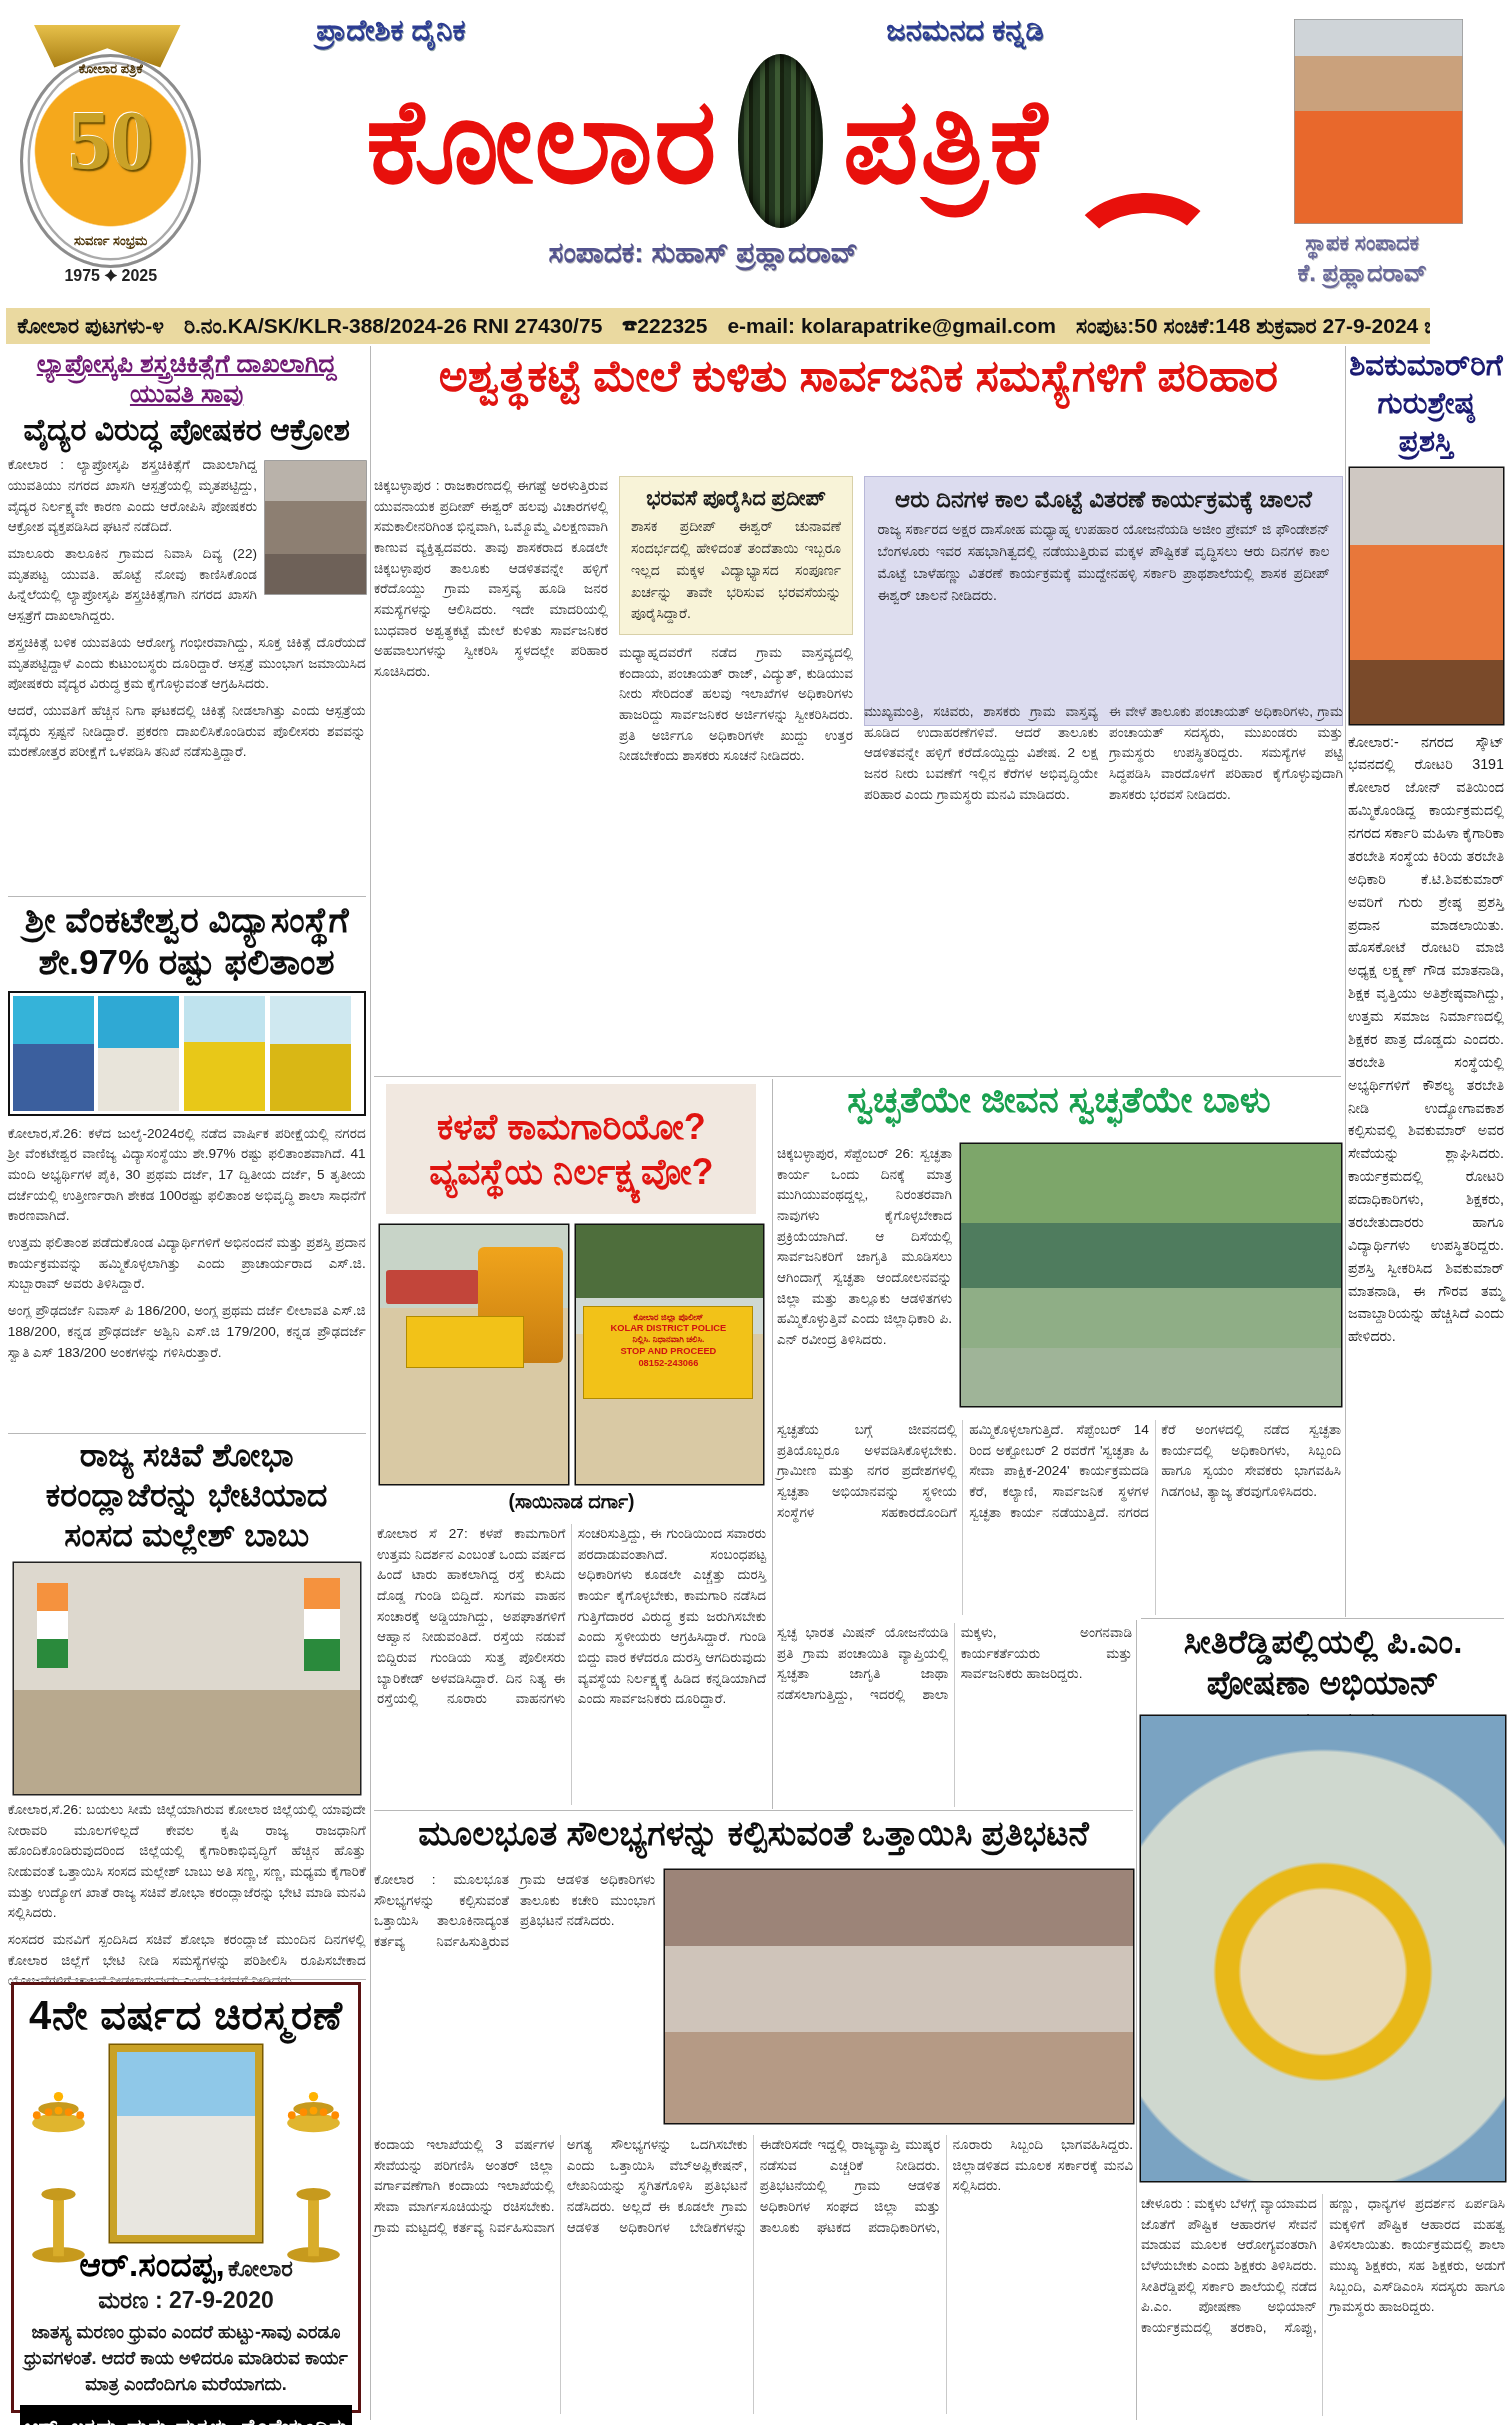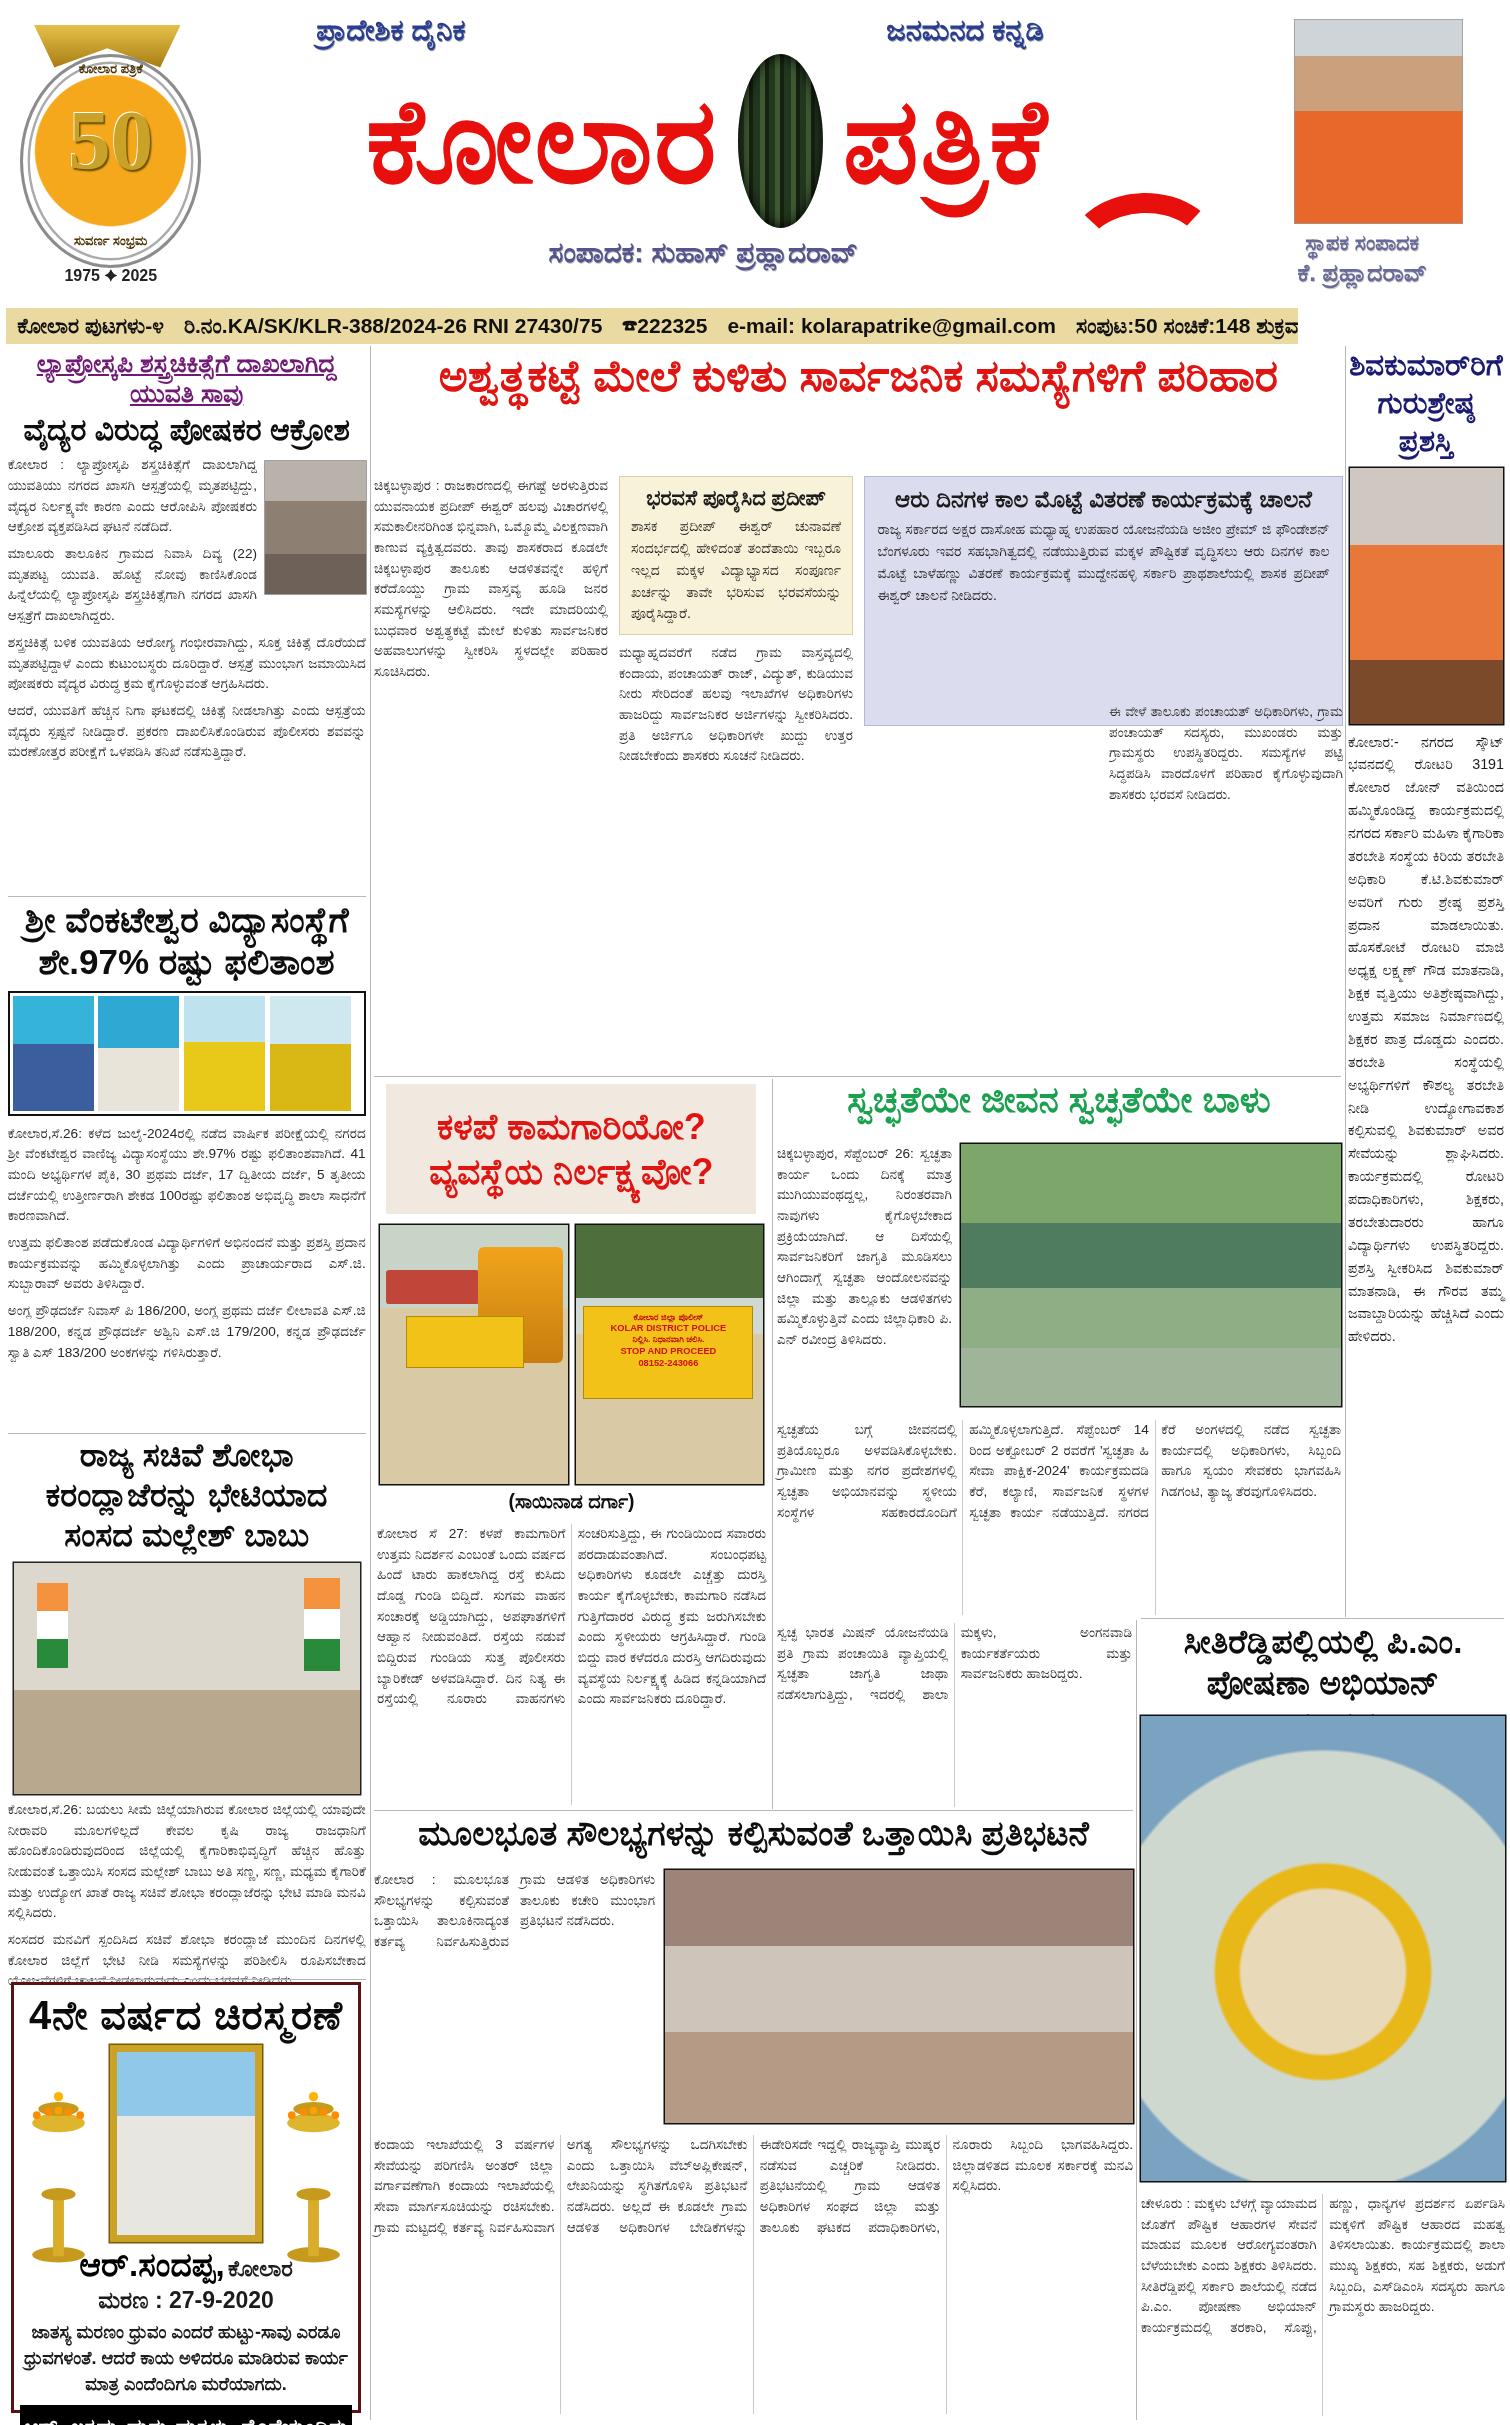--- a/index.html
+++ b/index.html
@@ -39,21 +39,21 @@
   #logo-ring-bottom{top:208px;}
   #logo-years{position:absolute;left:0;top:242px;width:100%;text-align:center;font-size:16px;font-weight:bold;color:#222;}
   
   #founder-photo{left:1288px;top:14px;width:169px;height:205px;
      background:linear-gradient(180deg,#cfd4d8 0 18%,#caa17c 18% 45%,#e8682c 45% 100%);
      box-shadow:inset 0 0 0 0.8px #999;}
   #founder-label{left:1209px;top:226px;width:294px;font-size:21px;font-weight:bold;color:#6a6a9a;text-shadow:0.8px 0.8px 0 #ccc;}
   #founder-name{left:1209px;top:254px;width:294px;font-size:24px;font-weight:bold;color:#6a6a9a;text-shadow:0.8px 0.8px 0 #ccc;}
 
   
-  #infobar{left:6.2px;top:308px;width:1292px;height:36px;background:#ead9a0;display:flex;align-items:center;
+  #infobar{left:6.2px;top:308px;width:1424px;height:36px;background:#ead9a0;display:flex;align-items:center;
      gap:20px;padding:0 11px;box-sizing:border-box;font-size:21px;font-weight:bold;color:#111;white-space:nowrap;overflow:hidden;}
 
   
   .hl-blue{font-size:25px;font-weight:bold;color:#701a75;line-height:1.18;text-decoration:underline;}
   .hl-black{font-weight:bold;color:#0e0e0e;}
   .hl-red{font-weight:bold;color:#e01410;}
   .hl-green{font-size:36px;font-weight:bold;color:#1aa04f;}
 
   
   #art-surgery{left:7.7px;top:349px;width:358px;height:546px;}
@@ -284,20 +284,21 @@
         <div id="box-pradeep">
           <div class="bt center">ಭರವಸೆ ಪೂರೈಸಿದ ಪ್ರದೀಪ್</div>
           <div class="boxbody just">ಶಾಸಕ ಪ್ರದೀಪ್ ಈಶ್ವರ್ ಚುನಾವಣೆ ಸಂದರ್ಭದಲ್ಲಿ ಹೇಳಿದಂತೆ ತಂದೆತಾಯಿ ಇಬ್ಬರೂ ಇಲ್ಲದ ಮಕ್ಕಳ ವಿದ್ಯಾಭ್ಯಾಸದ ಸಂಪೂರ್ಣ ಖರ್ಚನ್ನು ತಾವೇ ಭರಿಸುವ ಭರವಸೆಯನ್ನು ಪೂರೈಸಿದ್ದಾರೆ.</div>
         </div>
         <div class="kbody just">ಮಧ್ಯಾಹ್ನದವರೆಗೆ ನಡೆದ ಗ್ರಾಮ ವಾಸ್ತವ್ಯದಲ್ಲಿ ಕಂದಾಯ, ಪಂಚಾಯತ್ ರಾಜ್, ವಿದ್ಯುತ್, ಕುಡಿಯುವ ನೀರು ಸೇರಿದಂತೆ ಹಲವು ಇಲಾಖೆಗಳ ಅಧಿಕಾರಿಗಳು ಹಾಜರಿದ್ದು ಸಾರ್ವಜನಿಕರ ಅರ್ಜಿಗಳನ್ನು ಸ್ವೀಕರಿಸಿದರು. ಪ್ರತಿ ಅರ್ಜಿಗೂ ಅಧಿಕಾರಿಗಳೇ ಖುದ್ದು ಉತ್ತರ ನೀಡಬೇಕೆಂದು ಶಾಸಕರು ಸೂಚನೆ ನೀಡಿದರು.</div>
       </div>
       <div id="box-egg">
         <div class="bt center">ಆರು ದಿನಗಳ ಕಾಲ ಮೊಟ್ಟೆ ವಿತರಣೆ ಕಾರ್ಯಕ್ರಮಕ್ಕೆ ಚಾಲನೆ</div>
         <div class="boxbody just">ರಾಜ್ಯ ಸರ್ಕಾರದ ಅಕ್ಷರ ದಾಸೋಹ ಮಧ್ಯಾಹ್ನ ಉಪಹಾರ ಯೋಜನೆಯಡಿ ಅಜೀಂ ಪ್ರೇಮ್ ಜಿ ಫೌಂಡೇಶನ್ ಬೆಂಗಳೂರು ಇವರ ಸಹಭಾಗಿತ್ವದಲ್ಲಿ ನಡೆಯುತ್ತಿರುವ ಮಕ್ಕಳ ಪೌಷ್ಟಿಕತೆ ವೃದ್ಧಿಸಲು ಆರು ದಿನಗಳ ಕಾಲ ಮೊಟ್ಟೆ ಬಾಳೆಹಣ್ಣು ವಿತರಣೆ ಕಾರ್ಯಕ್ರಮಕ್ಕೆ ಮುದ್ದೇನಹಳ್ಳಿ ಸರ್ಕಾರಿ ಪ್ರಾಥಶಾಲೆಯಲ್ಲಿ ಶಾಸಕ ಪ್ರದೀಪ್ ಈಶ್ವರ್ ಚಾಲನೆ ನೀಡಿದರು.</div>
       </div>
+      <div class="tcol kbody just" id="tcol3">ಮುಖ್ಯಮಂತ್ರಿ, ಸಚಿವರು, ಶಾಸಕರು ಗ್ರಾಮ ವಾಸ್ತವ್ಯ ಹೂಡಿದ ಉದಾಹರಣೆಗಳಿವೆ. ಆದರೆ ತಾಲೂಕು ಆಡಳಿತವನ್ನೇ ಹಳ್ಳಿಗೆ ಕರೆದೊಯ್ದಿದ್ದು ವಿಶೇಷ. 2 ಲಕ್ಷ ಜನರ ನೀರು ಬವಣೆಗೆ ಇಲ್ಲಿನ ಕೆರೆಗಳ ಅಭಿವೃದ್ಧಿಯೇ ಪರಿಹಾರ ಎಂದು ಗ್ರಾಮಸ್ಥರು ಮನವಿ ಮಾಡಿದರು.</div>
       <div class="tcol kbody just" id="tcol4">ಈ ವೇಳೆ ತಾಲೂಕು ಪಂಚಾಯತ್ ಅಧಿಕಾರಿಗಳು, ಗ್ರಾಮ ಪಂಚಾಯತ್ ಸದಸ್ಯರು, ಮುಖಂಡರು ಮತ್ತು ಗ್ರಾಮಸ್ಥರು ಉಪಸ್ಥಿತರಿದ್ದರು. ಸಮಸ್ಯೆಗಳ ಪಟ್ಟಿ ಸಿದ್ಧಪಡಿಸಿ ವಾರದೊಳಗೆ ಪರಿಹಾರ ಕೈಗೊಳ್ಳುವುದಾಗಿ ಶಾಸಕರು ಭರವಸೆ ನೀಡಿದರು.</div>
     </div>
   </div>
 
   <div id="art-road" class="abs">
     <div id="road-hbox">
       <div class="t hl-red center">ಕಳಪೆ ಕಾಮಗಾರಿಯೋ? ವ್ಯವಸ್ಥೆಯ ನಿರ್ಲಕ್ಷ್ಯವೋ?</div>
     </div>
     <div id="road-photos">
       <div class="road-ph" id="road-ph1">

